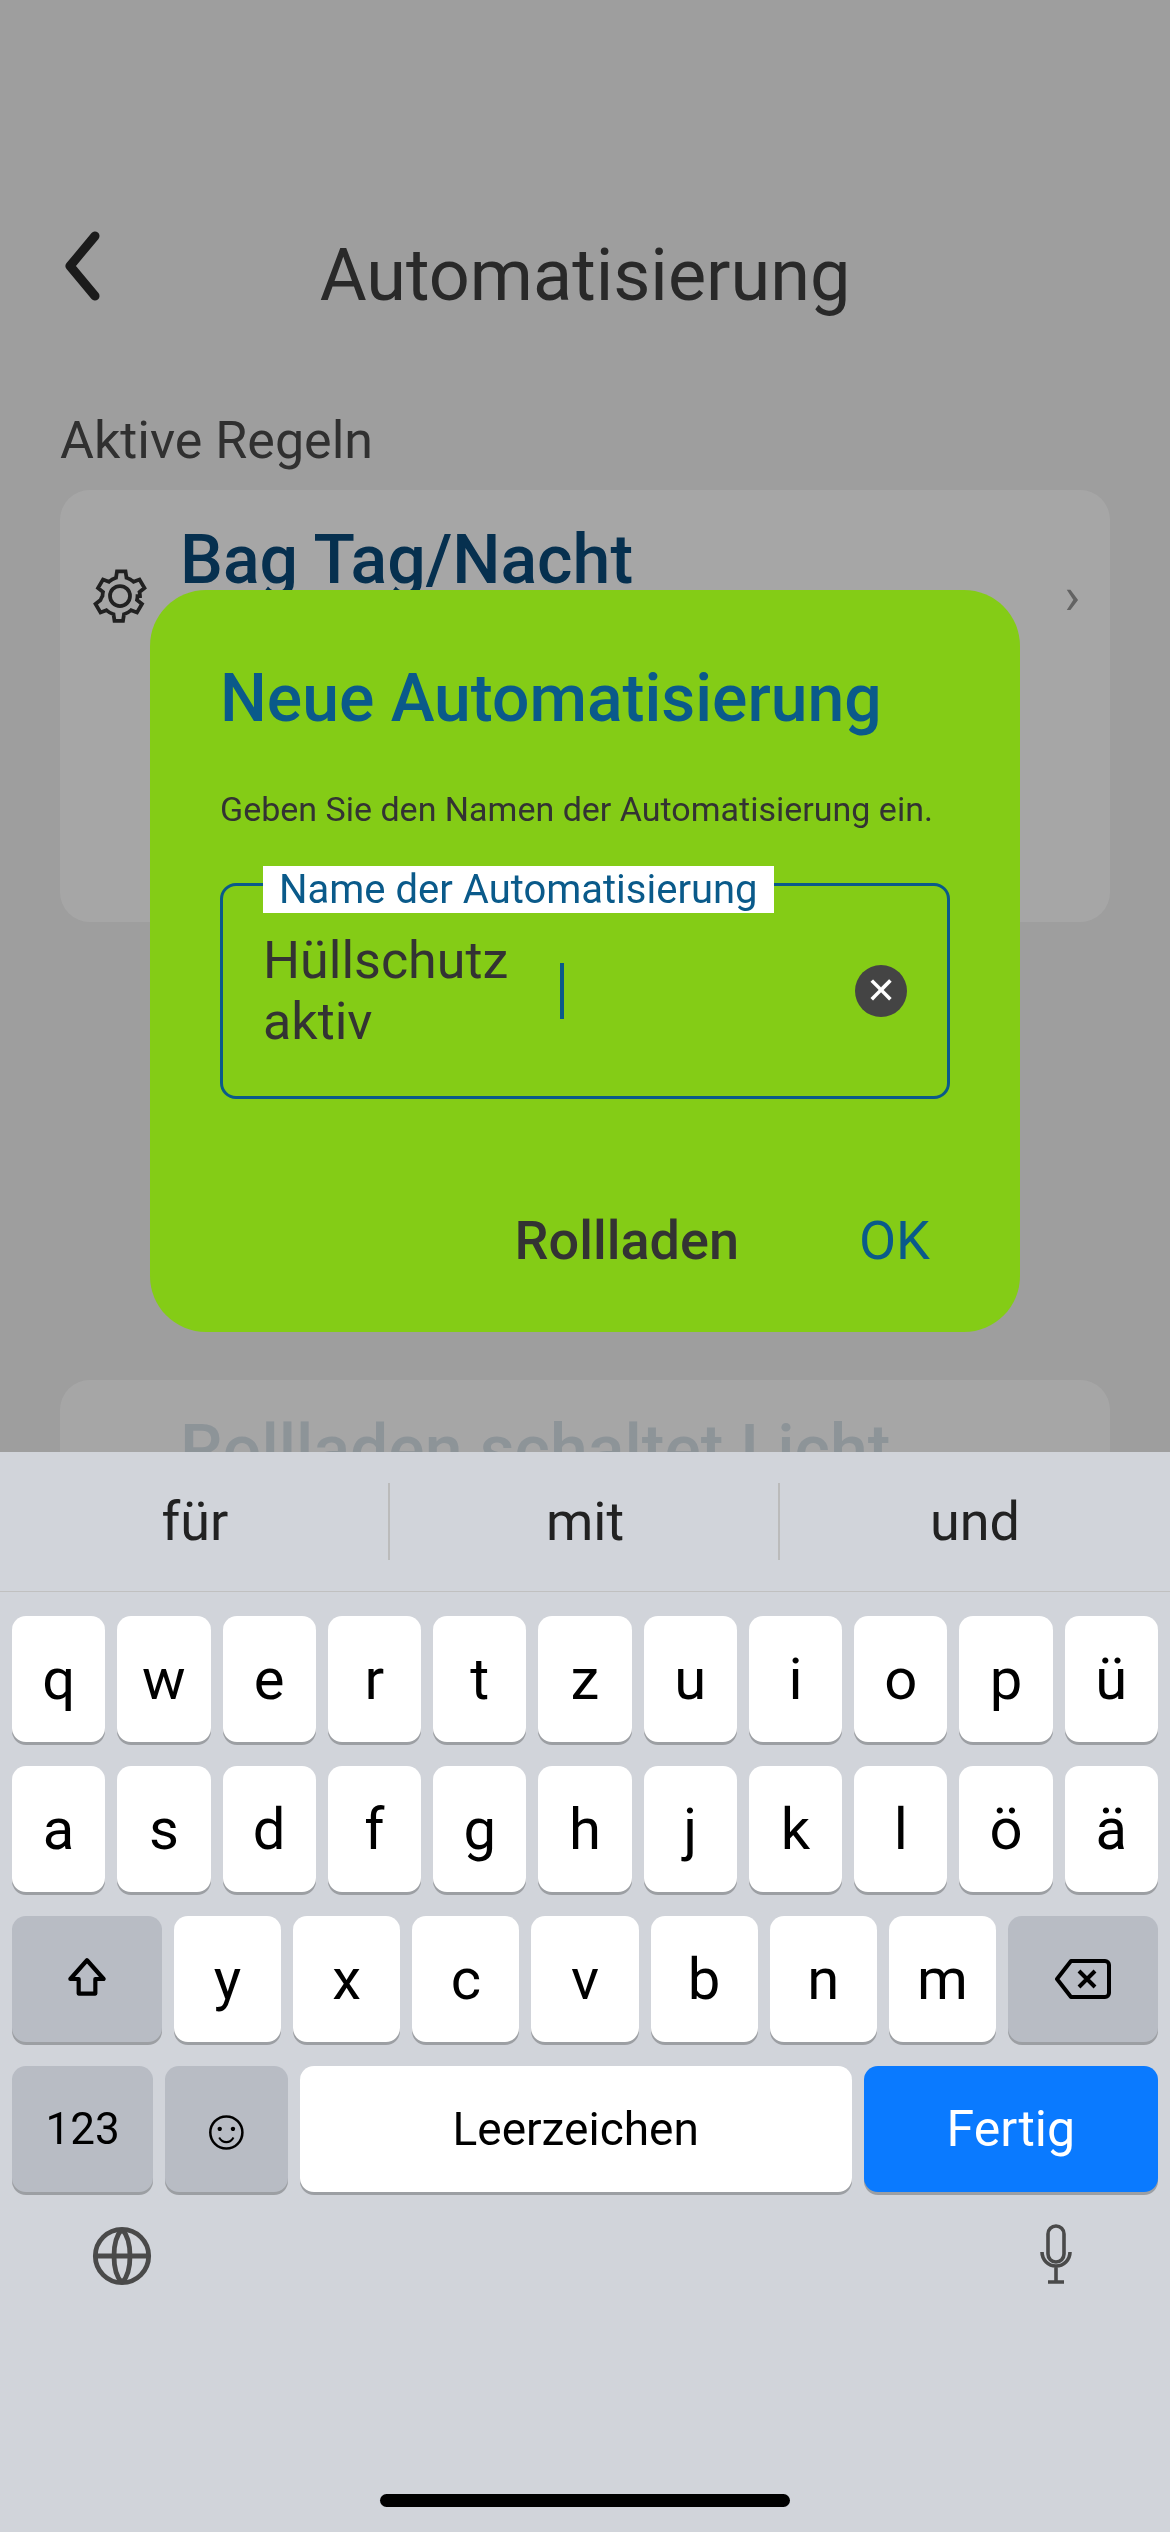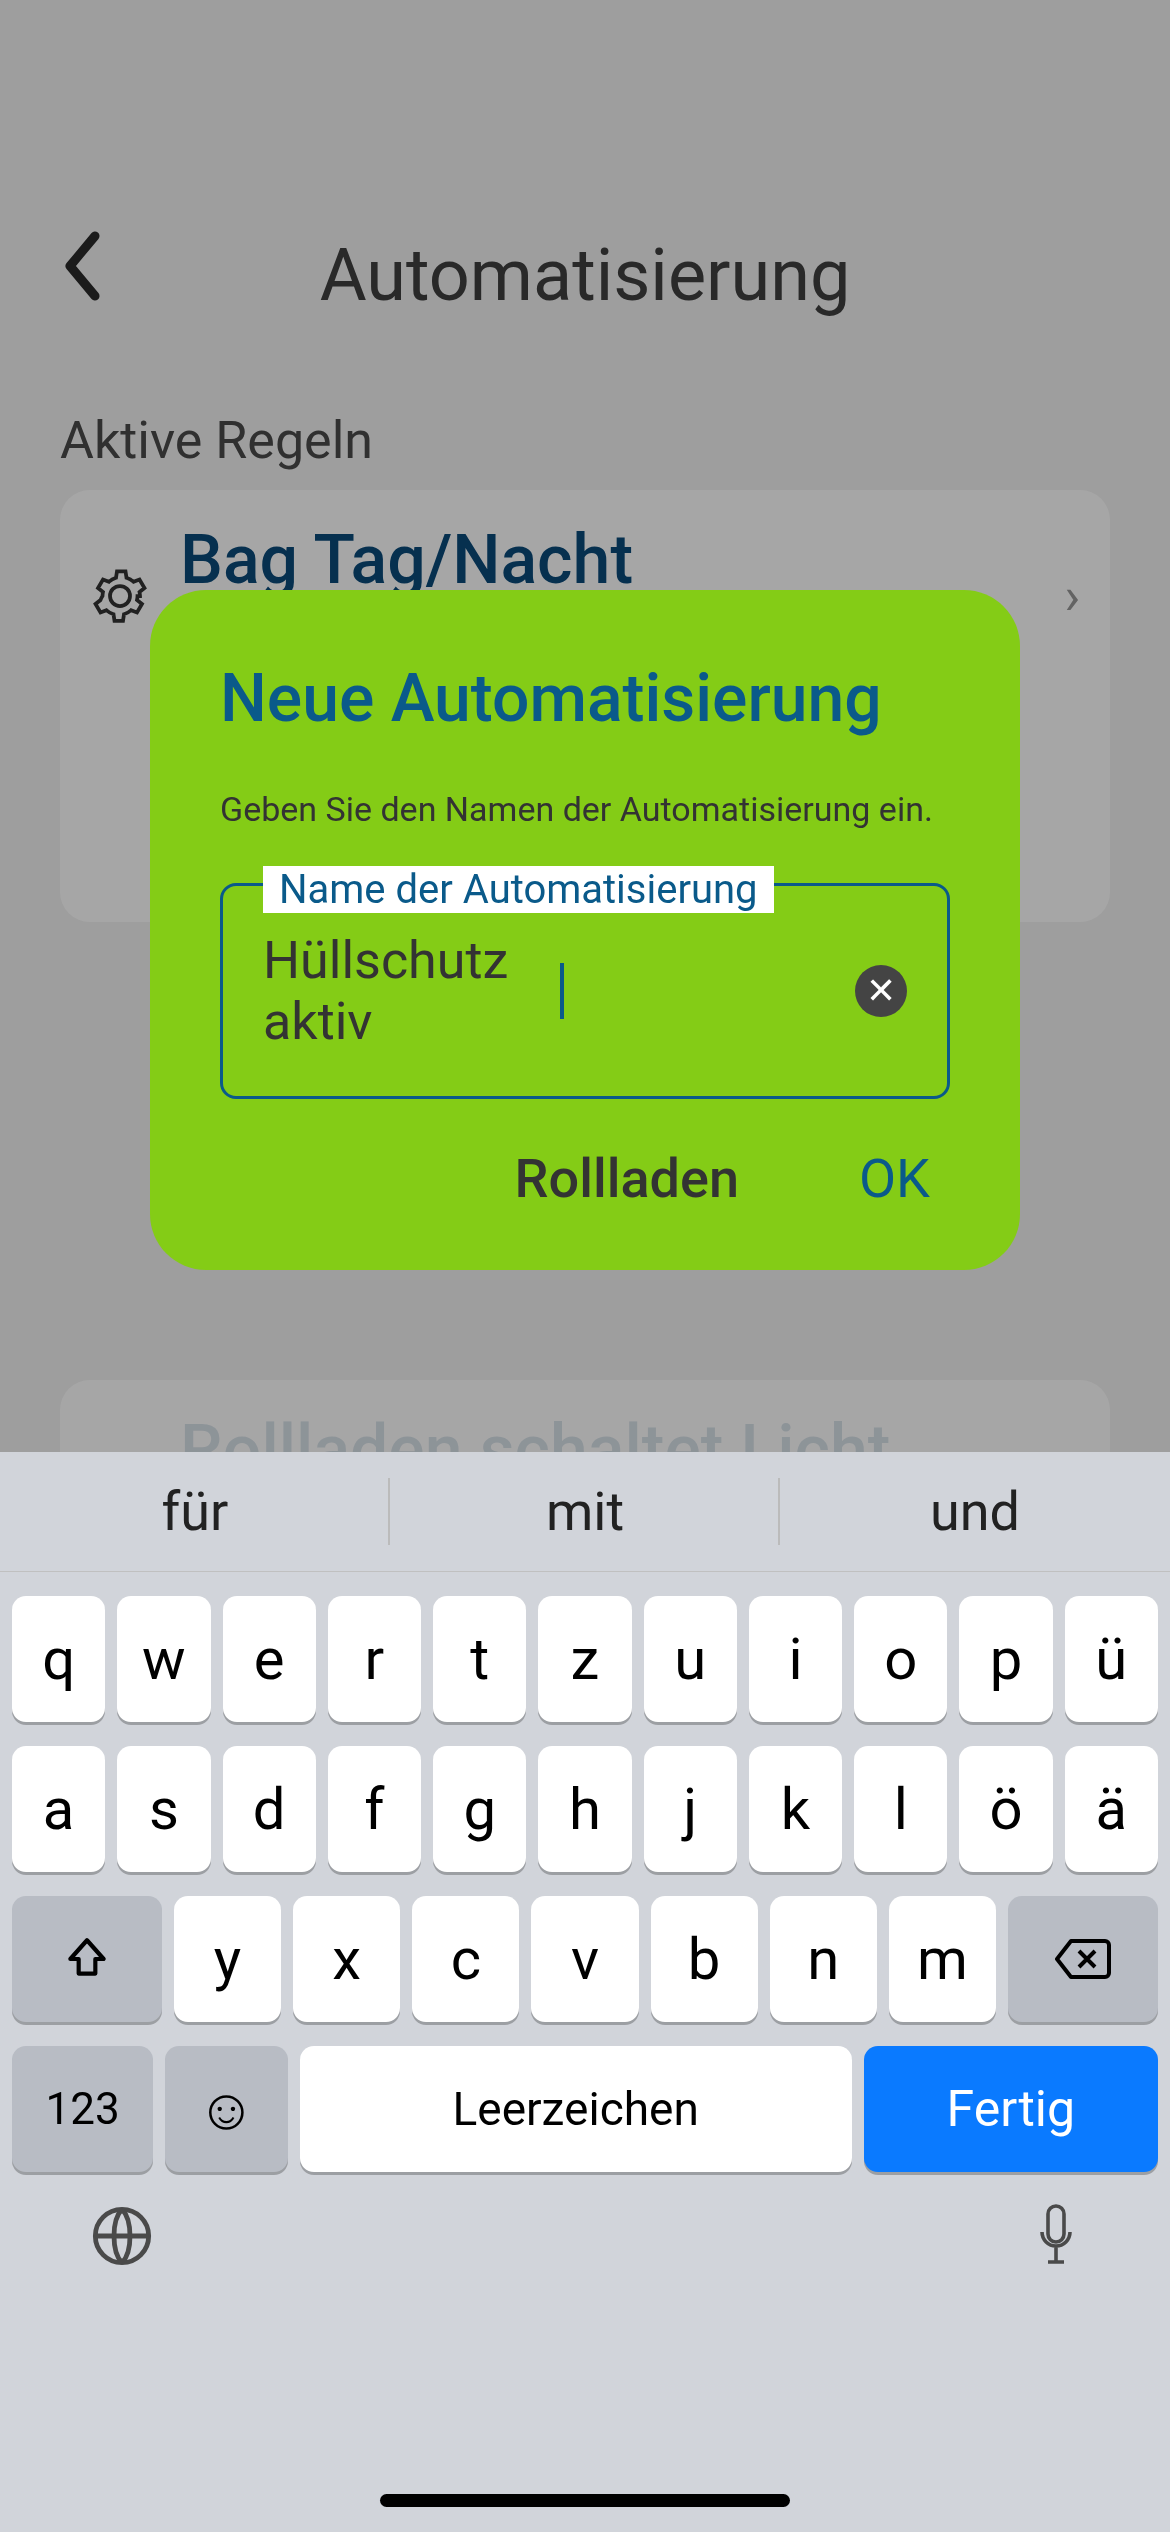--- a/index.html
+++ b/index.html
@@ -28,32 +28,32 @@
 .rule4 { top: 1380px; }
 .sensor { top: 1790px; }
 
 .fab { position: absolute; top: 1620px; right: 80px; width: 185px; height: 185px; background: #0a4a6a; border-radius: 32px; display: flex; align-items: center; justify-content: center; color: #fff; font-size: 90px; font-weight: 200; box-shadow: 0 8px 20px rgba(0,0,0,0.3); }
 
 .overlay { position: absolute; inset: 0; background: rgba(0,0,0,0.35); }
 
 .dialog { position: absolute; top: 590px; left: 150px; right: 150px; background: #84cc16; border-radius: 56px; padding: 70px 70px 60px; }
 .dialog-title { font-size: 66px; color: #0a5a8a; font-weight: 500; margin-bottom: 50px; }
 .dialog-msg { font-size: 34px; color: #333; line-height: 1.35; margin-bottom: 50px; }
-.input-wrap { position: relative; border: 3px solid #0a5a8a; border-radius: 16px; padding: 44px 40px; margin-bottom: 48px; }
+.input-wrap { position: relative; border: 3px solid #0a5a8a; border-radius: 16px; padding: 44px 40px; margin-bottom: 110px; }
 .input-label { position: absolute; top: -20px; left: 40px; background: #fff; padding: 0 16px; color: #0a5a8a; font-size: 40px; }
 .input-row { display: flex; align-items: center; }
 .input-text { flex: 1; font-size: 52px; color: #333; border: none; outline: none; background: transparent; }
 .cursor { display: inline-block; width: 4px; height: 56px; background: #0a5a8a; margin-left: 6px; vertical-align: middle; }
 .clear-btn { width: 52px; height: 52px; border-radius: 50%; background: #444; color: #fff; display: flex; align-items: center; justify-content: center; font-size: 36px; cursor: pointer; }
 .dialog-actions { display: flex; justify-content: flex-end; gap: 120px; padding-right: 20px; }
 .btn-cancel { font-size: 54px; color: #333; font-weight: 500; }
 .btn-ok { font-size: 54px; color: #0a5a8a; font-weight: 400; }
 
 .keyboard { position: absolute; bottom: 0; left: 0; right: 0; height: 1080px; background: #d1d4da; }
-.suggest { height: 120px; display: flex; border-bottom: 1px solid #c0c0c0; }
+.suggest { height: 140px; display: flex; border-bottom: 1px solid #c0c0c0; }
 .suggest-item { flex: 1; display: flex; align-items: center; justify-content: center; font-size: 54px; color: #222; position: relative; }
 .suggest-item:not(:last-child)::after { content: ""; position: absolute; right: 0; top: 22%; height: 56%; width: 2px; background: #bbb; }
 
 .krow { display: flex; gap: 12px; padding: 0 12px; margin-top: 24px; }
 .key { background: #fff; border-radius: 14px; height: 126px; display: flex; align-items: center; justify-content: center; font-size: 58px; color: #000; box-shadow: 0 3px 0 rgba(0,0,0,0.25); flex: 1; }
 .key.special { background: #b8bcc4; }
 .key.wide { flex: 1.4; }
 .key.space { flex: 4.5; font-size: 46px; }
 .key.done { flex: 2.4; background: #0a7aff; color: #fff; font-size: 50px; }
 .key.num { flex: 1.15; font-size: 44px; }

